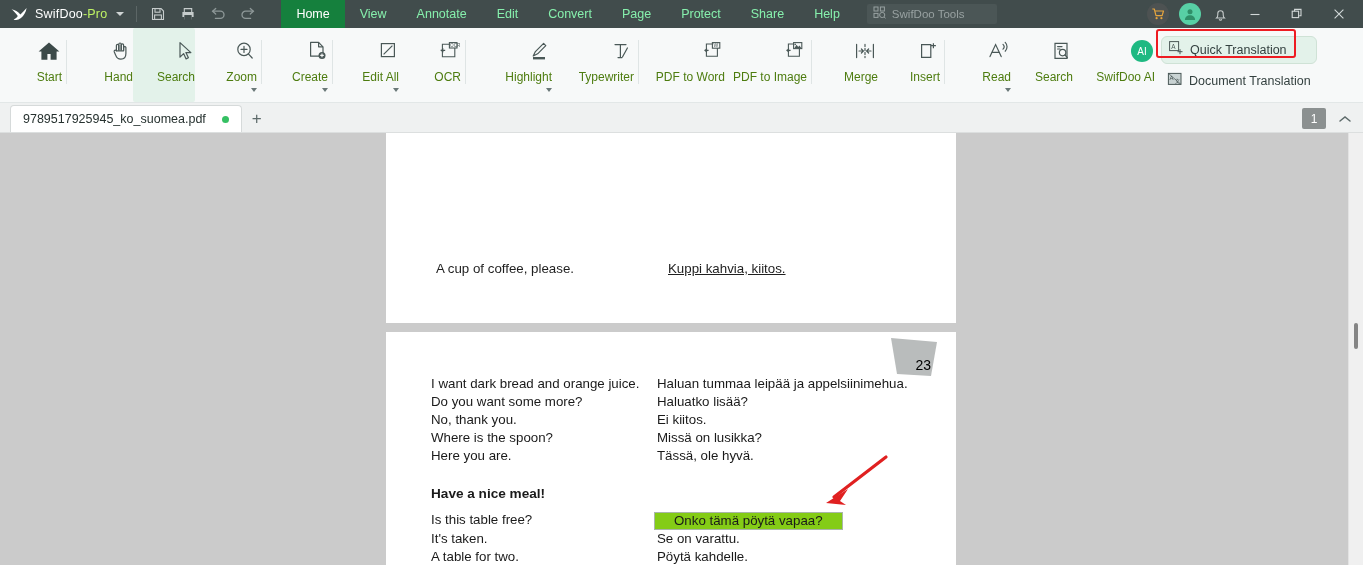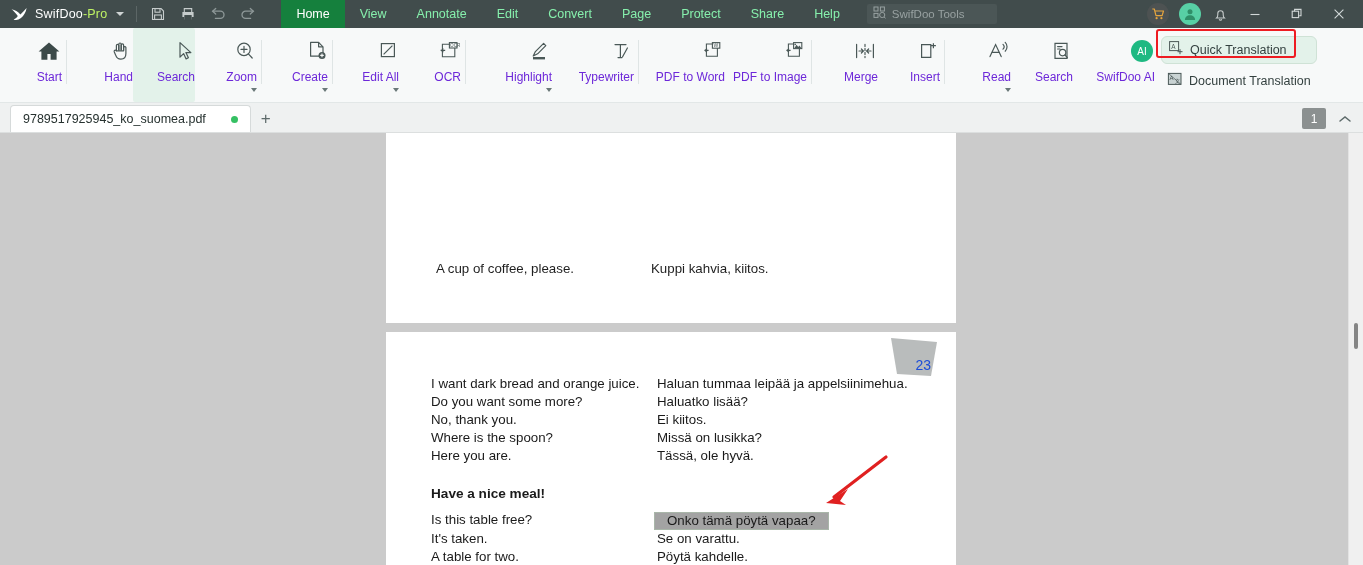--- a/index.html
+++ b/index.html
@@ -81,21 +81,21 @@
   }
   .rb-item {
     width: 62px;
     display: flex; flex-direction: column; align-items: flex-end;
     justify-content: flex-start;
     padding-top: 8px;
     position: relative;
   }
   .rb-item .rb-ico { height: 30px; display:flex; align-items:center; justify-content:center; }
   .rb-item .rb-lbl {
-    font-size: 12px; color: #6d28d9; margin-top: 4px;
+    font-size: 12px; color: #4d7c0f; margin-top: 4px;
     white-space: nowrap; text-align: center;
   }
   .rb-item .rb-caret {
     width: 0; height: 0; margin-top: 4px;
     border-left: 3.5px solid transparent;
     border-right: 3.5px solid transparent;
     border-top: 4px solid #6a7878;
   }
   .rb-item.wide { width: 82px; }
   .rb-item.selected {
@@ -131,21 +131,21 @@
     background: #eff1f1;
     display: flex; align-items: flex-end;
     position: relative;
     border-bottom: 1px solid #dcdfdf;
   }
   .doctab {
     height: 27px; margin-left: 10px;
     background: #ffffff;
     border: 1px solid #d6dada; border-bottom: none;
     border-radius: 4px 4px 0 0;
-    display: flex; align-items: center; gap: 25px;
+    display: flex; align-items: center; gap: 16px;
     padding: 0 12px;
   }
   .doctab .tab-title { font-size: 12.5px; color: #26312f; white-space: nowrap; }
   .dot-mod { width: 7px; height: 7px; border-radius: 50%; background: #35c063; }
   .newtab {
     width: 30px; height: 27px;
     display: flex; align-items: center; justify-content: center;
     color: #5d6a6a; font-size: 17px; font-weight: 300;
   }
   .pagebox {
@@ -172,29 +172,29 @@
     position: absolute; left: 386px; width: 570px;
     background: #ffffff;
   }
   .page-prev { top: -72px; height: 262px; }
   .page-main { top: 199px; height: 420px; }
 
   .prev-line {
     position: absolute; left: 50px; top: 200px;
     font-size: 13.3px; color: #1f1f1f;
   }
-  .prev-line.col2 { left: 265px; }
+  .prev-line.col2 { left: 282px; text-decoration: underline; }
 
   .pagenum-badge {
     position: absolute; right: 17px; top: 4px;
     width: 52px; height: 42px;
   }
   .pagenum-badge .num {
     position: absolute; right: 8px; bottom: 5px;
-    color: #1d4ed8; font-size: 14px;
+    color: #000000; font-size: 14px;
   }
 
   .doc-body {
     position: absolute; left: 45px; top: 42px;
     width: 500px;
   }
   .doc-row {
     display: flex;
     height: 18.2px;
     align-items: center;
@@ -205,23 +205,23 @@
     font-size: 13.3px; color: #1a1a1a; white-space: nowrap;
     line-height: 18.2px;
   }
   .doc-row.heading { height: 27px; padding-top: 6px; }
   .doc-row.heading span { font-weight: bold; font-size: 13.6px; line-height: 18px; }
   .gap { height: 12px; }
   .gap-s { height: 7px; }
 
   .sel-chip {
     display: inline-block;
-    background: #a3a3a3;
+    background: #84cc16;
     border: 1px solid #a9b6a9;
-    padding: 0 12px;
+    padding: 0 19px;
     margin-left: -3px;
     line-height: 16px !important;
   }
 
   
   .annot-arrow {
     position: absolute; left: 806px; top: 320px;
     width: 90px; height: 60px; pointer-events: none;
   }
 

